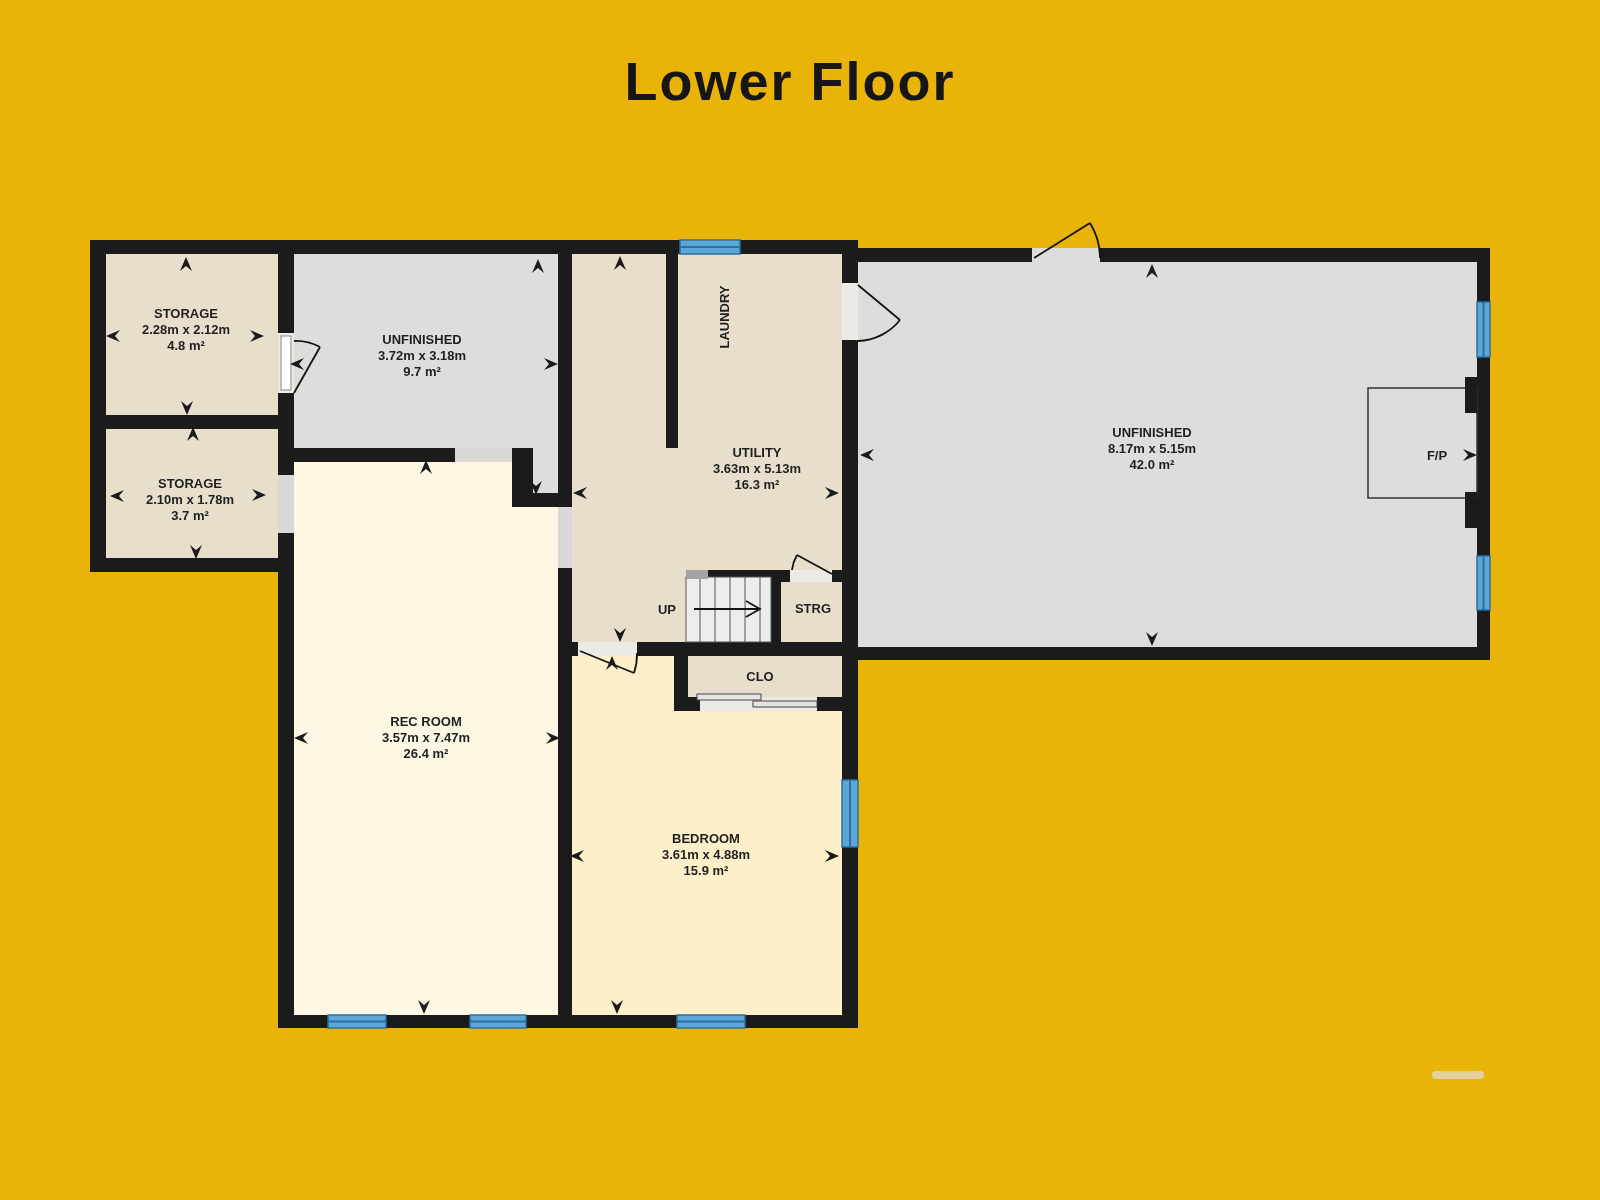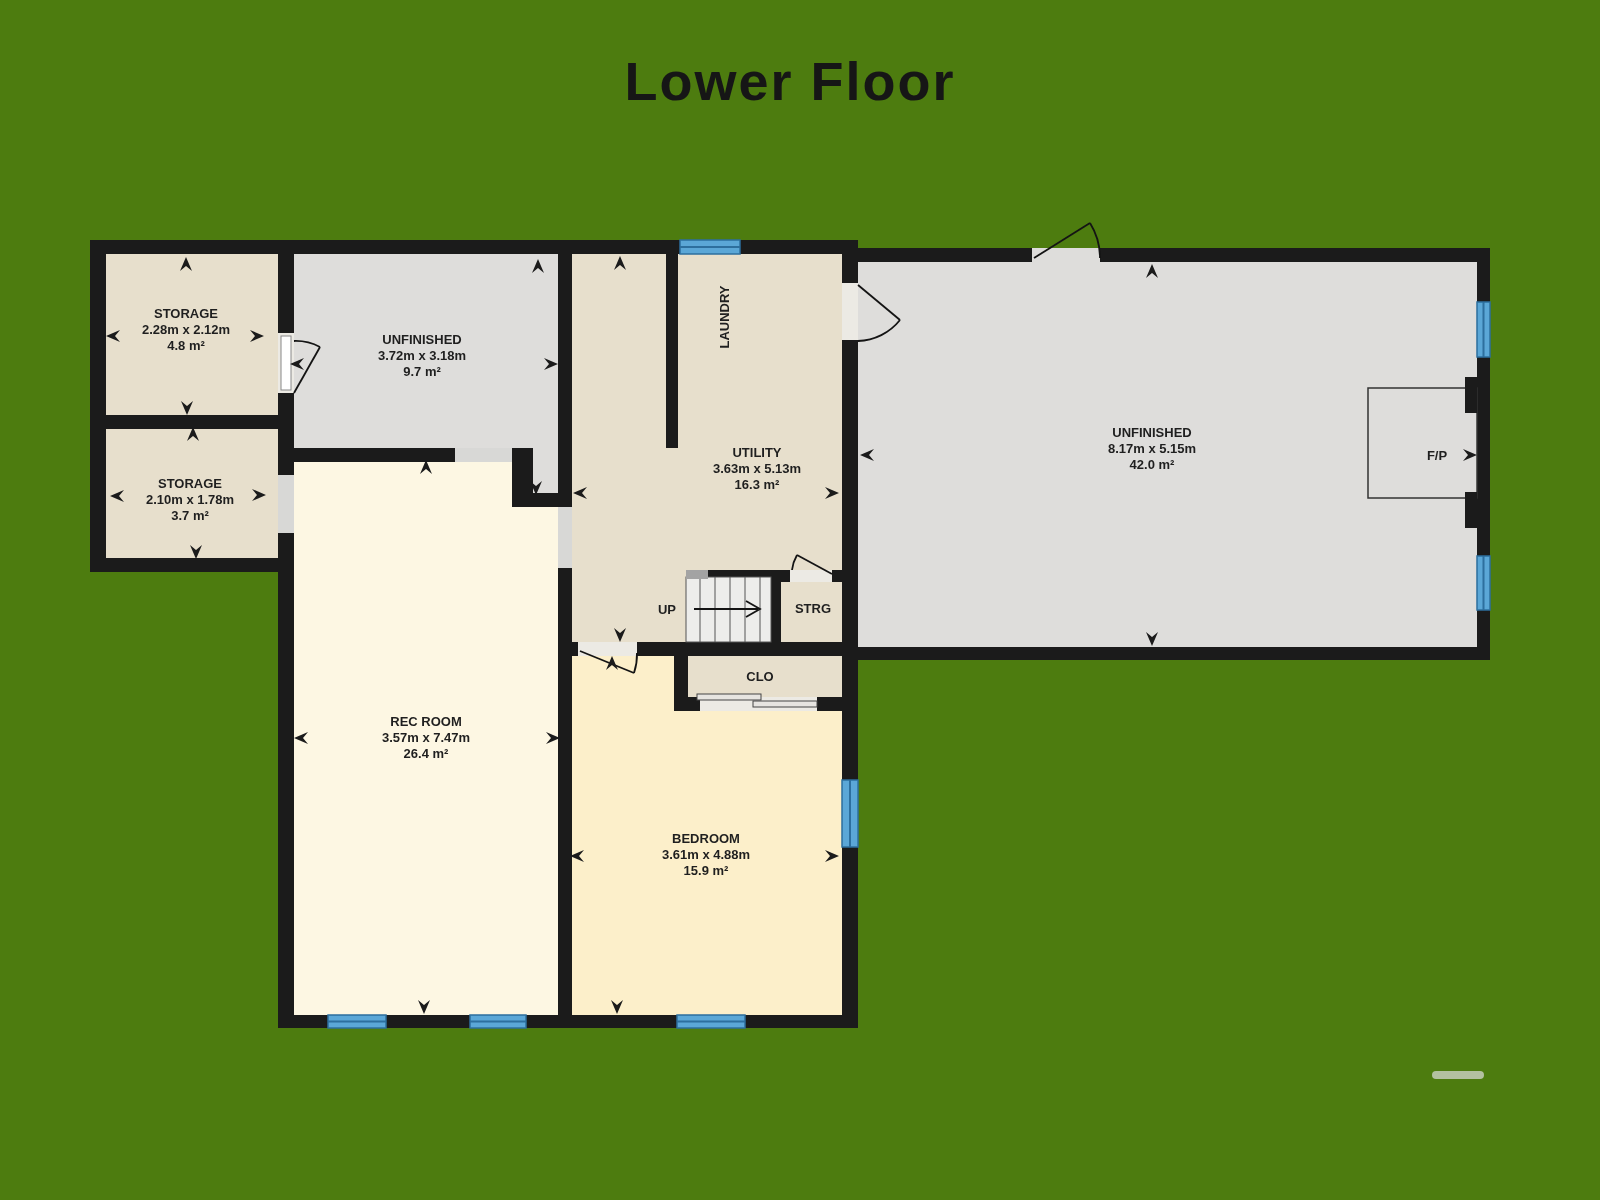--- a/index.html
+++ b/index.html
@@ -1,20 +1,20 @@
 <!DOCTYPE html>
 <html style="--wall: #1b1b1b; --beige: #e7dfcc; --gray: #dedddb; --cream: #fdf7e3; --yellow: #fcefca; --win: #5ba7d7; --winstripe: #2d6f9e; --opening: #d8d8d6;"><head>
 <meta charset="utf-8">
 <style>
   :root{
     --wall:#1b1b1b; --beige:#e7dfcc; --gray:#dedddb; --cream:#fdf7e3;
     --yellow:#fcefca; --win:#5ba7d7; --winstripe:#2d6f9e; --opening:#d8d8d6;
   }
   html,body{margin:0;padding:0;background:#ffffff;}
-  .page{width:1600px;height:1200px;position:relative;background:#4d7c0f;overflow:hidden;}
+  .page{width:1600px;height:1200px;position:relative;background:#eab308;overflow:hidden;}
   svg{display:block;}
   .wall{fill:var(--wall);}
   .beige{fill:var(--beige);}
   .gray{fill:var(--gray);}
   .cream{fill:var(--cream);}
   .yellow{fill:var(--yellow);}
   .open{fill:var(--opening);}
   .lightopen{fill:#eceae4;}
   .win{fill:var(--win);stroke:var(--winstripe);stroke-width:1.5;}
   .stripe{fill:var(--winstripe);}

